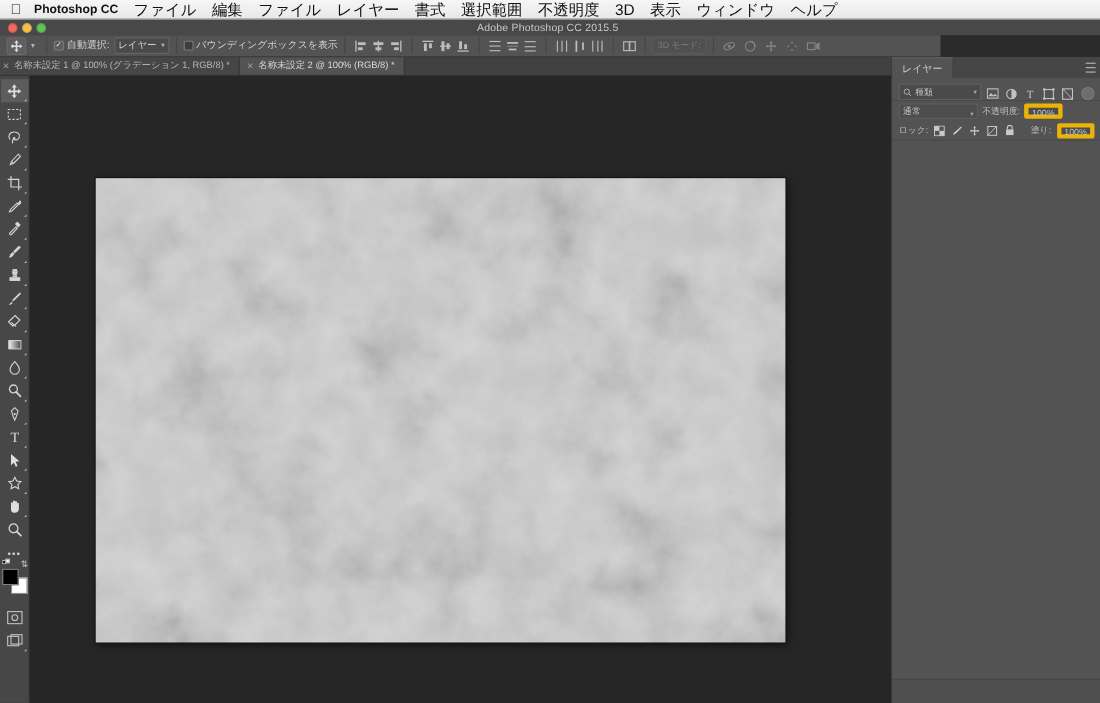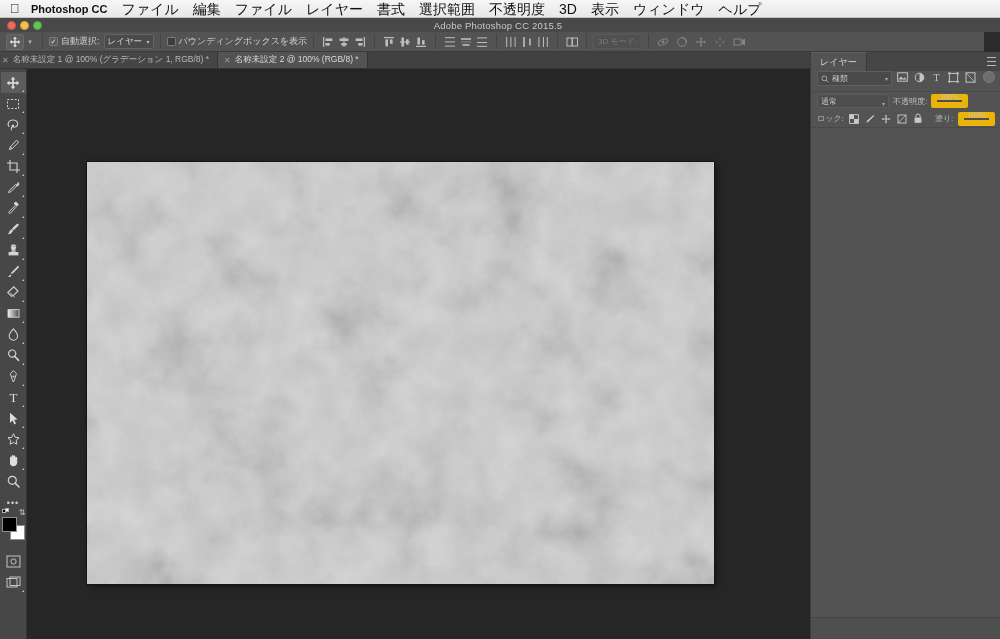--- a/index.html
+++ b/index.html
@@ -41,21 +41,21 @@
   .dot.red { background: #ed6a5e; border: 0.5px solid #ce5347; }
   .dot.yellow { background: #f5bf4f; border: 0.5px solid #d6a243; }
   .dot.green { background: #61c454; border: 0.5px solid #4fa545; }
   .titlebar .apptitle {
     position: absolute; left: 0; right: 4px; text-align: center;
     font-size: 9.5px; color: #c9c9c9; letter-spacing: .2px;
   }
 
   
   .optionsbar {
-    position: absolute; left: 0; top: 32px; width: 984px; height: 20px;
+    position: absolute; left: 0; top: 32px; width: 855px; height: 20px;
     background: #535353;
     border-bottom: 1px solid #3b3b3b;
     display: flex; align-items: center;
     padding-left: 6px;
     font-size: 9px; color: #d2d2d2;
     white-space: nowrap;
   }
   .ob-tool {
     width: 18px; height: 16px; display: flex; align-items: center; justify-content: center;
     background: #5e5e5e; border: 1px solid #6a6a6a; border-radius: 2px;
@@ -175,21 +175,21 @@
     width: 9px; height: 9px;
     display: flex; flex-direction: column; justify-content: space-between;
   }
   .panel-menu i { display: block; height: 1px; background: #b9b9b9; }
 
   .layerspanel {
     position: absolute; left: 0; top: 19px; width: 190px; height: 568px;
     background: #535353;
   }
   .lp-filter {
-    height: 21px; display: flex; align-items: flex-start; gap: 4px;
+    height: 21px; display: flex; align-items: flex-end; gap: 4px;
     padding: 0 6px;
     border-bottom: 1px solid #4a4a4a;
   }
   .kind-select {
     width: 88px; height: 15px; background: #4a4a4a; border: 1px solid #5f5f5f;
     border-radius: 2px; display: flex; align-items: center; gap: 3px; padding: 0 3px;
     font-size: 8px; color: #c6c6c6;
   }
   .kind-select .cc { margin-left: auto; font-size: 6px; color: #a9a9a9; }
   .filter-icons { display: flex; align-items: center; gap: 5px; color: #c0c0c0; }
@@ -201,23 +201,23 @@
     padding: 0 6px;
     font-size: 8px; color: #bdbdbd;
   }
   .blend-select {
     width: 72px; height: 14px; background: #4d4d4d; border: 1px solid #5d5d5d;
     border-radius: 2px; display: flex; align-items: flex-end; padding: 0 3px;
     font-size: 8px; color: #c6c6c6;
   }
   .blend-select .cc { margin-left: auto; font-size: 6px; color: #a9a9a9; }
   .num-field {
-    height: 14px; min-width: 34px; background: #4d4d4d; border: 6px solid #eab308;
-    border-radius: 2px; display: flex; align-items: flex-end; justify-content: flex-end;
-    padding: 0 3px; font-size: 8px; color: #c6c6c6; font-family: Liberation Serif, serif;
+    height: 14px; min-width: 34px; background: #4d4d4d; border: 4px solid #eab308;
+    border-radius: 2px; display: flex; align-items: flex-start; justify-content: flex-end;
+    padding: 0 3px; font-size: 8px; color: #c6c6c6;
   }
   .lp-lock {
     height: 18px; display: flex; align-items: center; gap: 5px;
     padding: 0 6px;
     font-size: 8px; color: #bdbdbd;
     border-bottom: 1px solid #4a4a4a;
   }
   .lockicon { width: 11px; height: 11px; display: flex; align-items: center; justify-content: center; color: #c9c9c9; }
 
   .layer-row {

